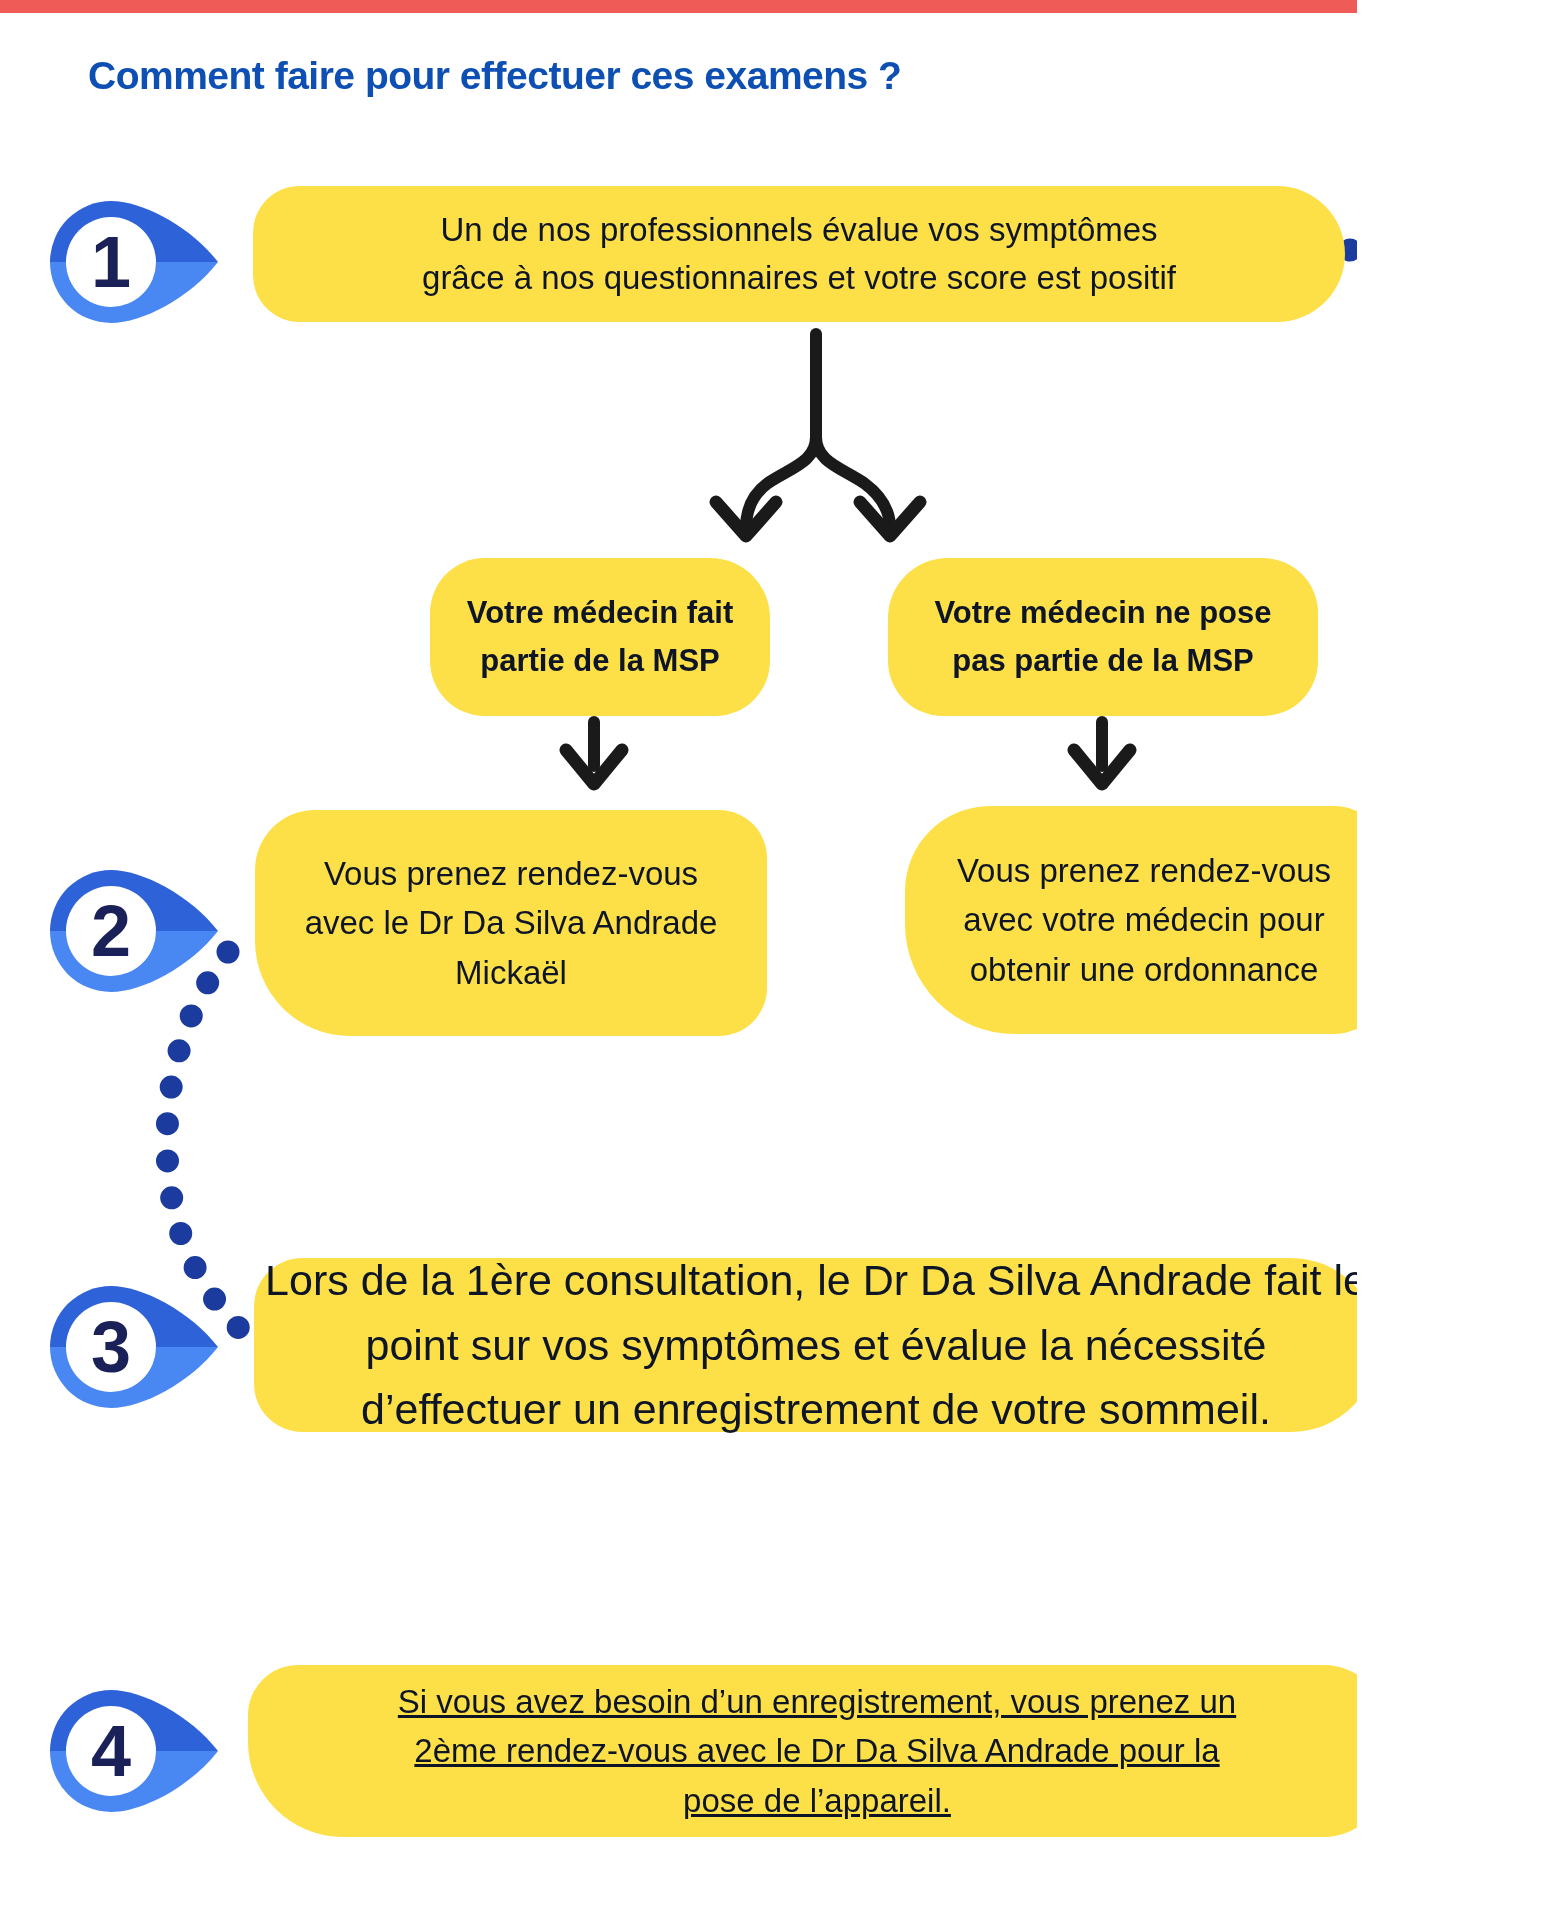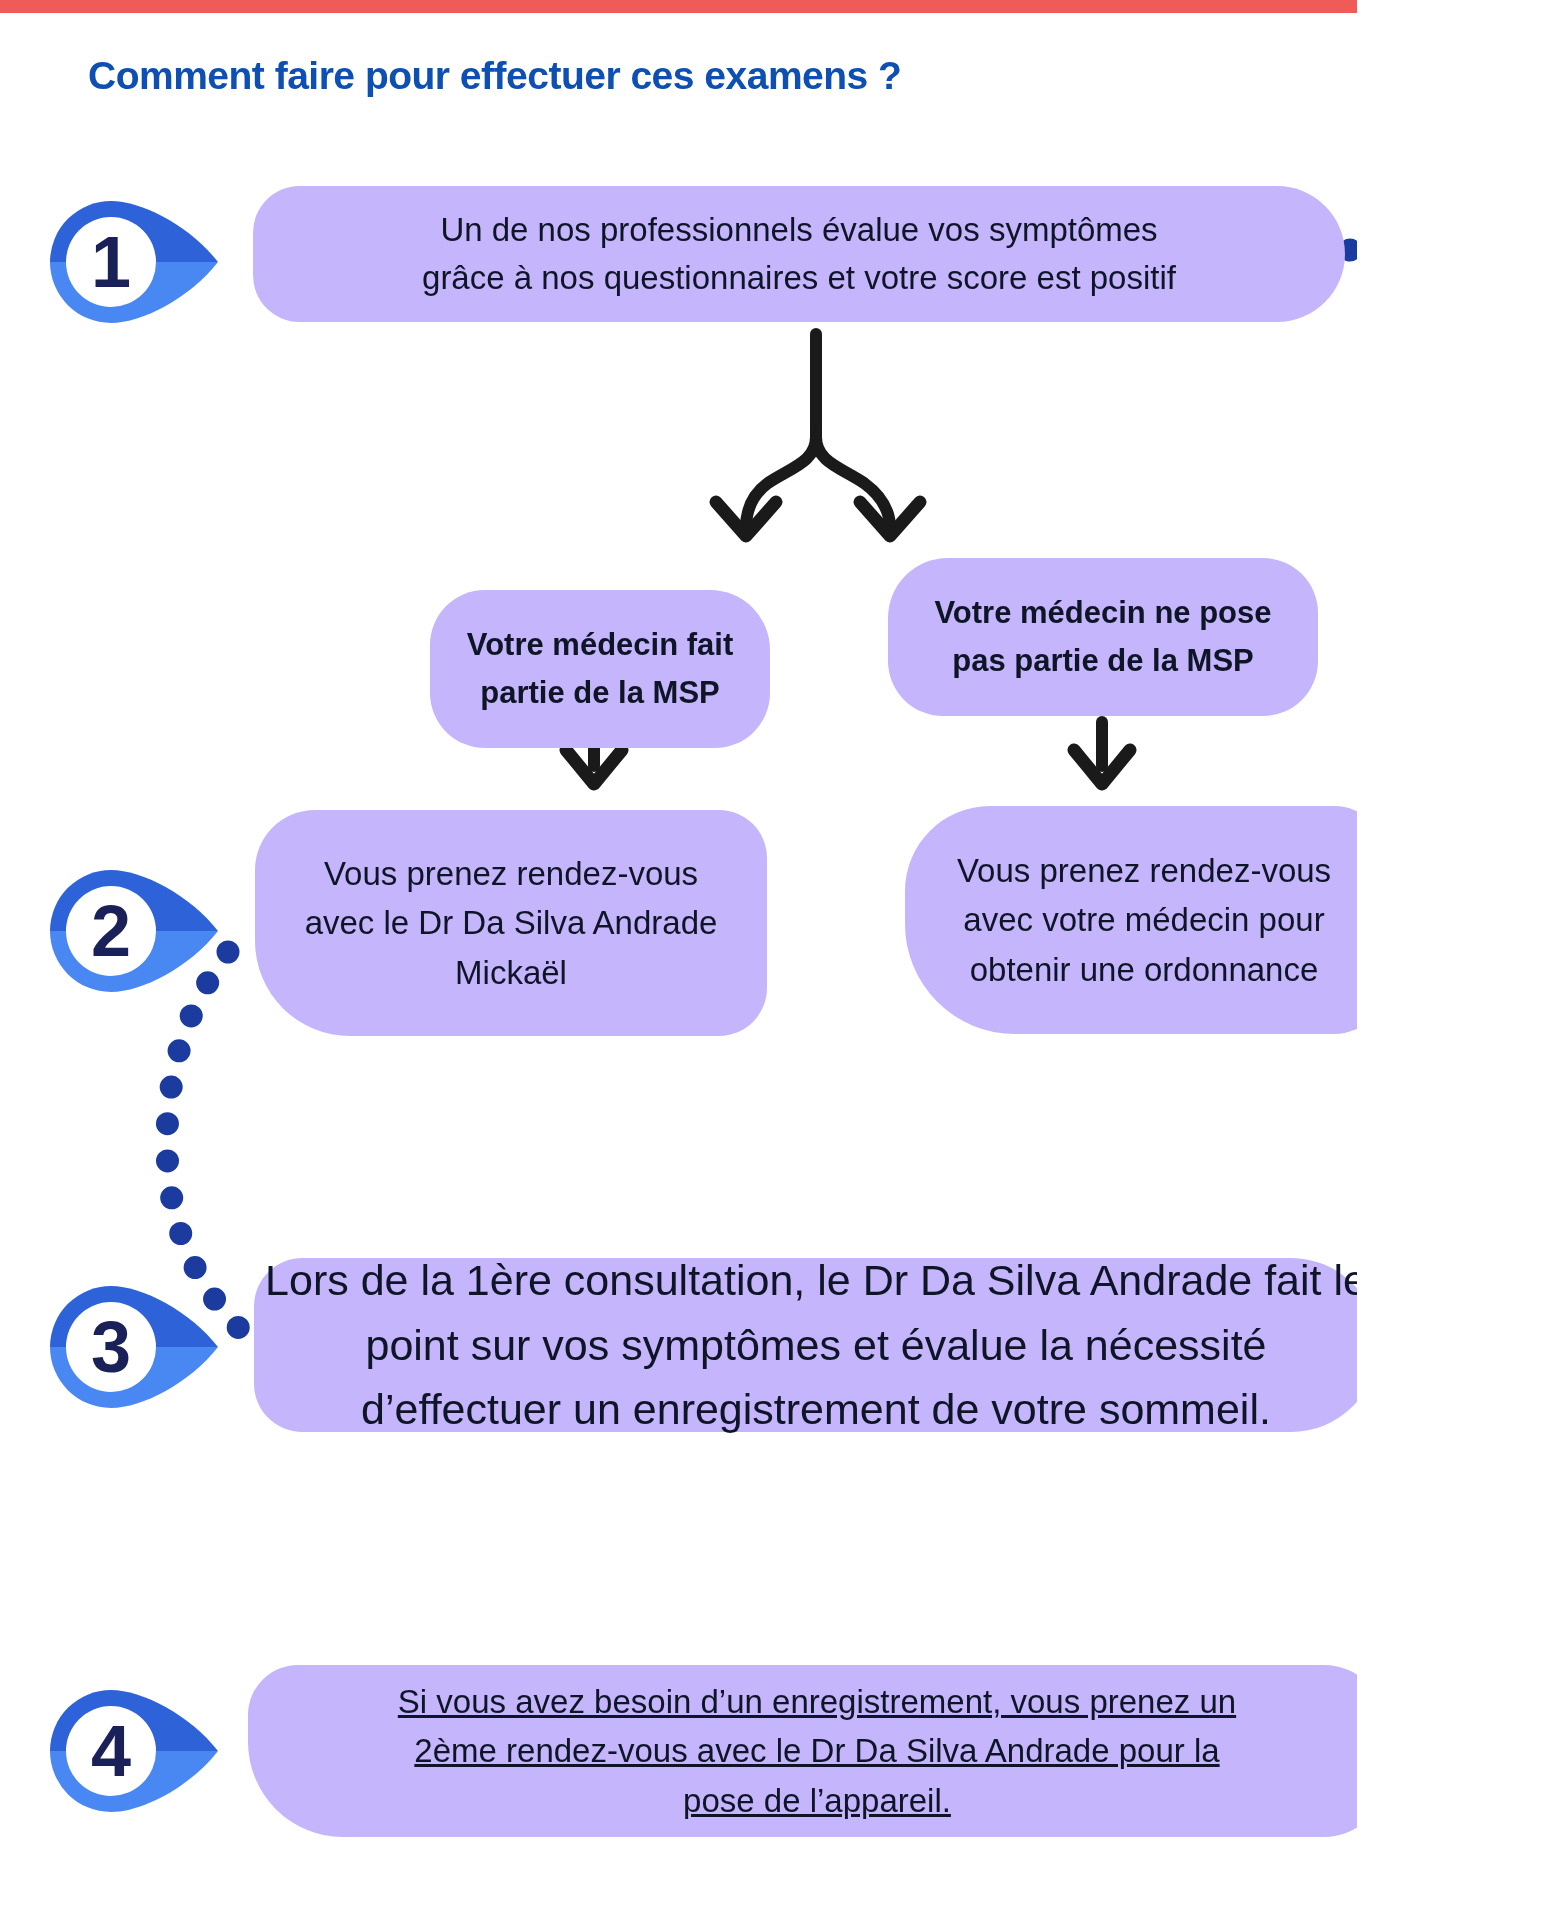--- a/index.html
+++ b/index.html
@@ -1,26 +1,26 @@
 <!DOCTYPE html>
 <html><head>
 <meta charset="utf-8">
 <style>
   html,body{margin:0;padding:0;background:#ffffff;}
   .canvas{position:relative;width:1357px;height:1911px;background:#ffffff;
           font-family:"Liberation Sans",sans-serif;overflow:hidden;}
   .topbar{position:absolute;left:0;top:0;width:100%;height:13px;background:#ef5b56;}
   .title{position:absolute;left:88px;top:54px;font-size:39px;font-weight:700;
          color:#0d4fb2;letter-spacing:-0.5px;white-space:nowrap;}
-  .bubble{position:absolute;background:#c4b5fd;color:#0e1526;display:flex;
+  .bubble{position:absolute;background:#fde047;color:#0e1526;display:flex;
           align-items:center;justify-content:center;text-align:center;}
   .bubble .box-text{white-space:pre-line;width:100%;}
   #box1{left:253px;top:186px;width:1092px;height:136px;font-size:33px;line-height:1.45;
         border-radius:48px 70px 70px 48px;}
-  #msp-left{left:430px;top:590px;width:340px;height:158px;font-size:31px;font-weight:700;
+  #msp-left{left:430px;top:558px;width:340px;height:158px;font-size:31px;font-weight:700;
         line-height:1.55;border-radius:55px 60px 55px 55px;}
   #msp-right{left:888px;top:558px;width:430px;height:158px;font-size:31px;font-weight:700;
         line-height:1.55;border-radius:60px 55px 55px 55px;}
   #box2-left{left:255px;top:810px;width:512px;height:226px;font-size:33px;line-height:1.5;
         border-radius:60px 48px 48px 95px;}
   #box2-right{left:905px;top:806px;width:478px;height:228px;font-size:33px;line-height:1.5;
         border-radius:85px 48px 48px 110px;}
   #box3{left:254px;top:1258px;width:1124px;height:174px;font-size:43px;line-height:1.5;
         border-radius:50px 90px 90px 50px;}
   #box4{left:248px;top:1665px;width:1138px;height:172px;font-size:33px;line-height:1.5;

